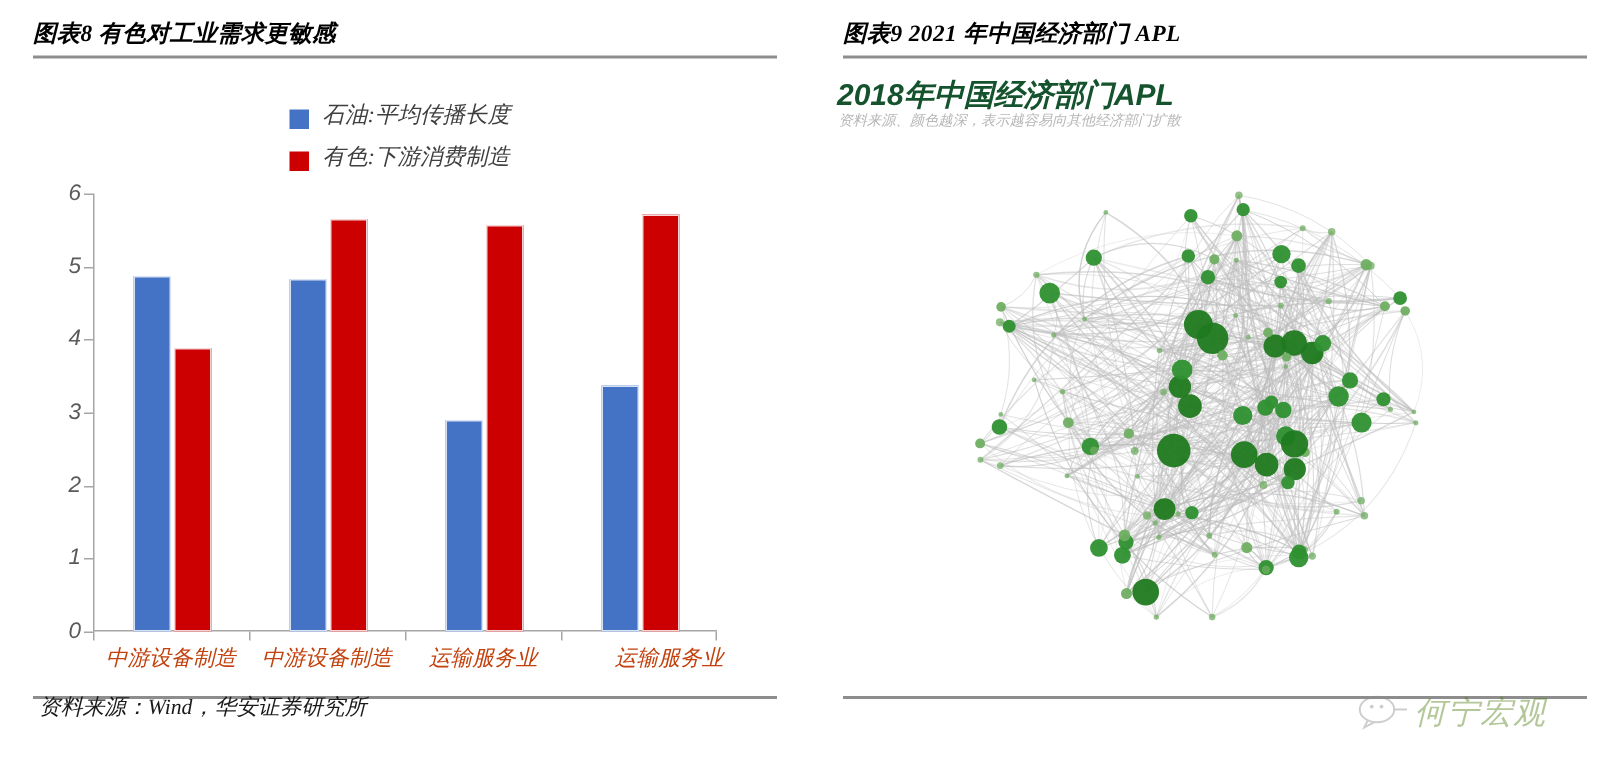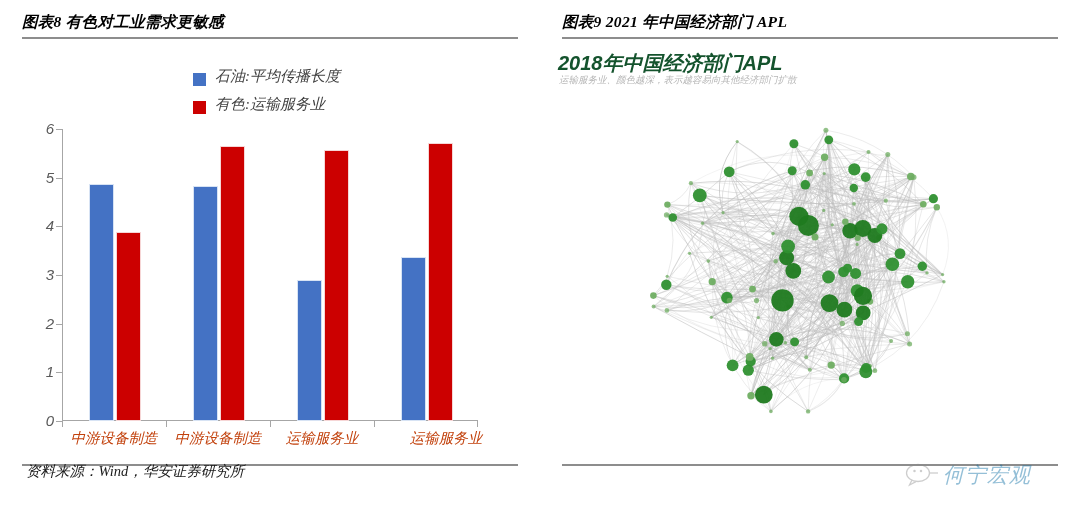--- a/index.html
+++ b/index.html
@@ -72,21 +72,21 @@
     font-family:"Liberation Sans",sans-serif;white-space:nowrap;
   }
   .net-svg{position:absolute;left:0;top:0;}
 
   
   .watermark{
     position:absolute;left:905px;top:461px;
     display:flex;align-items:center;opacity:.42;
   }
   .wm-text{
-    font-size:21px;color:#0369a1;margin-left:4px;
+    font-size:21px;color:#4d7c0f;margin-left:4px;
     letter-spacing:1px;white-space:nowrap;
   }
 </style>
 </head>
 <body>
 
 <div class="page">
 
   <div class="panel panel-left">
 
@@ -95,21 +95,21 @@
 
     <div class="chart">
 
       <div class="legend">
         <div class="legend-row">
           <span class="swatch" style="background:#4472c4"></span>
           <span class="legend-text">石油:平均传播长度</span>
         </div>
         <div class="legend-row">
           <span class="swatch" style="background:#cc0000"></span>
-          <span class="legend-text">有色:运输服务业</span>
+          <span class="legend-text">有色:下游消费制造</span>
         </div>
       </div>
 
       <div class="plot">
         <div class="axis-y"></div>
         <div class="axis-x"></div>
 
         <div class="tick" style="top:292px"></div>
         <div class="tick-lbl" style="top:292px">0</div>
         <div class="tick" style="top:243.3px"></div>
@@ -154,21 +154,21 @@
     <div class="source">资料来源：Wind，华安证券研究所</div>
   </div>
 
   <div class="panel panel-right">
 
     <div class="fig-title">图表9 2021 年中国经济部门 APL</div>
     <div class="title-rule"></div>
 
     <div class="net-wrap">
       <div class="net-title">2018年中国经济部门APL</div>
-      <div class="net-sub">运输服务业、颜色越深，表示越容易向其他经济部门扩散</div>
+      <div class="net-sub">资料来源、颜色越深，表示越容易向其他经济部门扩散</div>
       <svg class="net-svg" id="netsvg" width="540" height="415">
           <g>
             <path d="M113.6,262.5 Q161.2,288.6 209.7,312.9" fill="none" stroke="#BDBDBD" stroke-width="0.91" opacity="0.62"></path>
             <path d="M370.8,132.5 Q313.0,252.1 223.8,350.7" fill="none" stroke="#BDBDBD" stroke-width="0.70" opacity="0.49"></path>
             <path d="M383.3,160.2 Q331.9,185.8 275.0,192.9" fill="none" stroke="#BDBDBD" stroke-width="0.59" opacity="0.69"></path>
             <path d="M230.1,304.6 Q258.9,251.2 315.6,229.4" fill="none" stroke="#BDBDBD" stroke-width="0.73" opacity="0.58"></path>
             <path d="M325.8,327.7 Q278.3,217.4 253.9,99.8" fill="none" stroke="#BDBDBD" stroke-width="0.58" opacity="0.59"></path>
             <path d="M236.4,295.4 Q314.1,232.5 325.7,133.1" fill="none" stroke="#BDBDBD" stroke-width="0.67" opacity="0.65"></path>
             <path d="M326.1,324.0 Q302.5,294.5 289.5,259.1" fill="none" stroke="#BDBDBD" stroke-width="0.74" opacity="0.31"></path>
             <path d="M248.1,202.5 Q315.9,224.0 387.0,228.9" fill="none" stroke="#BDBDBD" stroke-width="0.95" opacity="0.58"></path>

